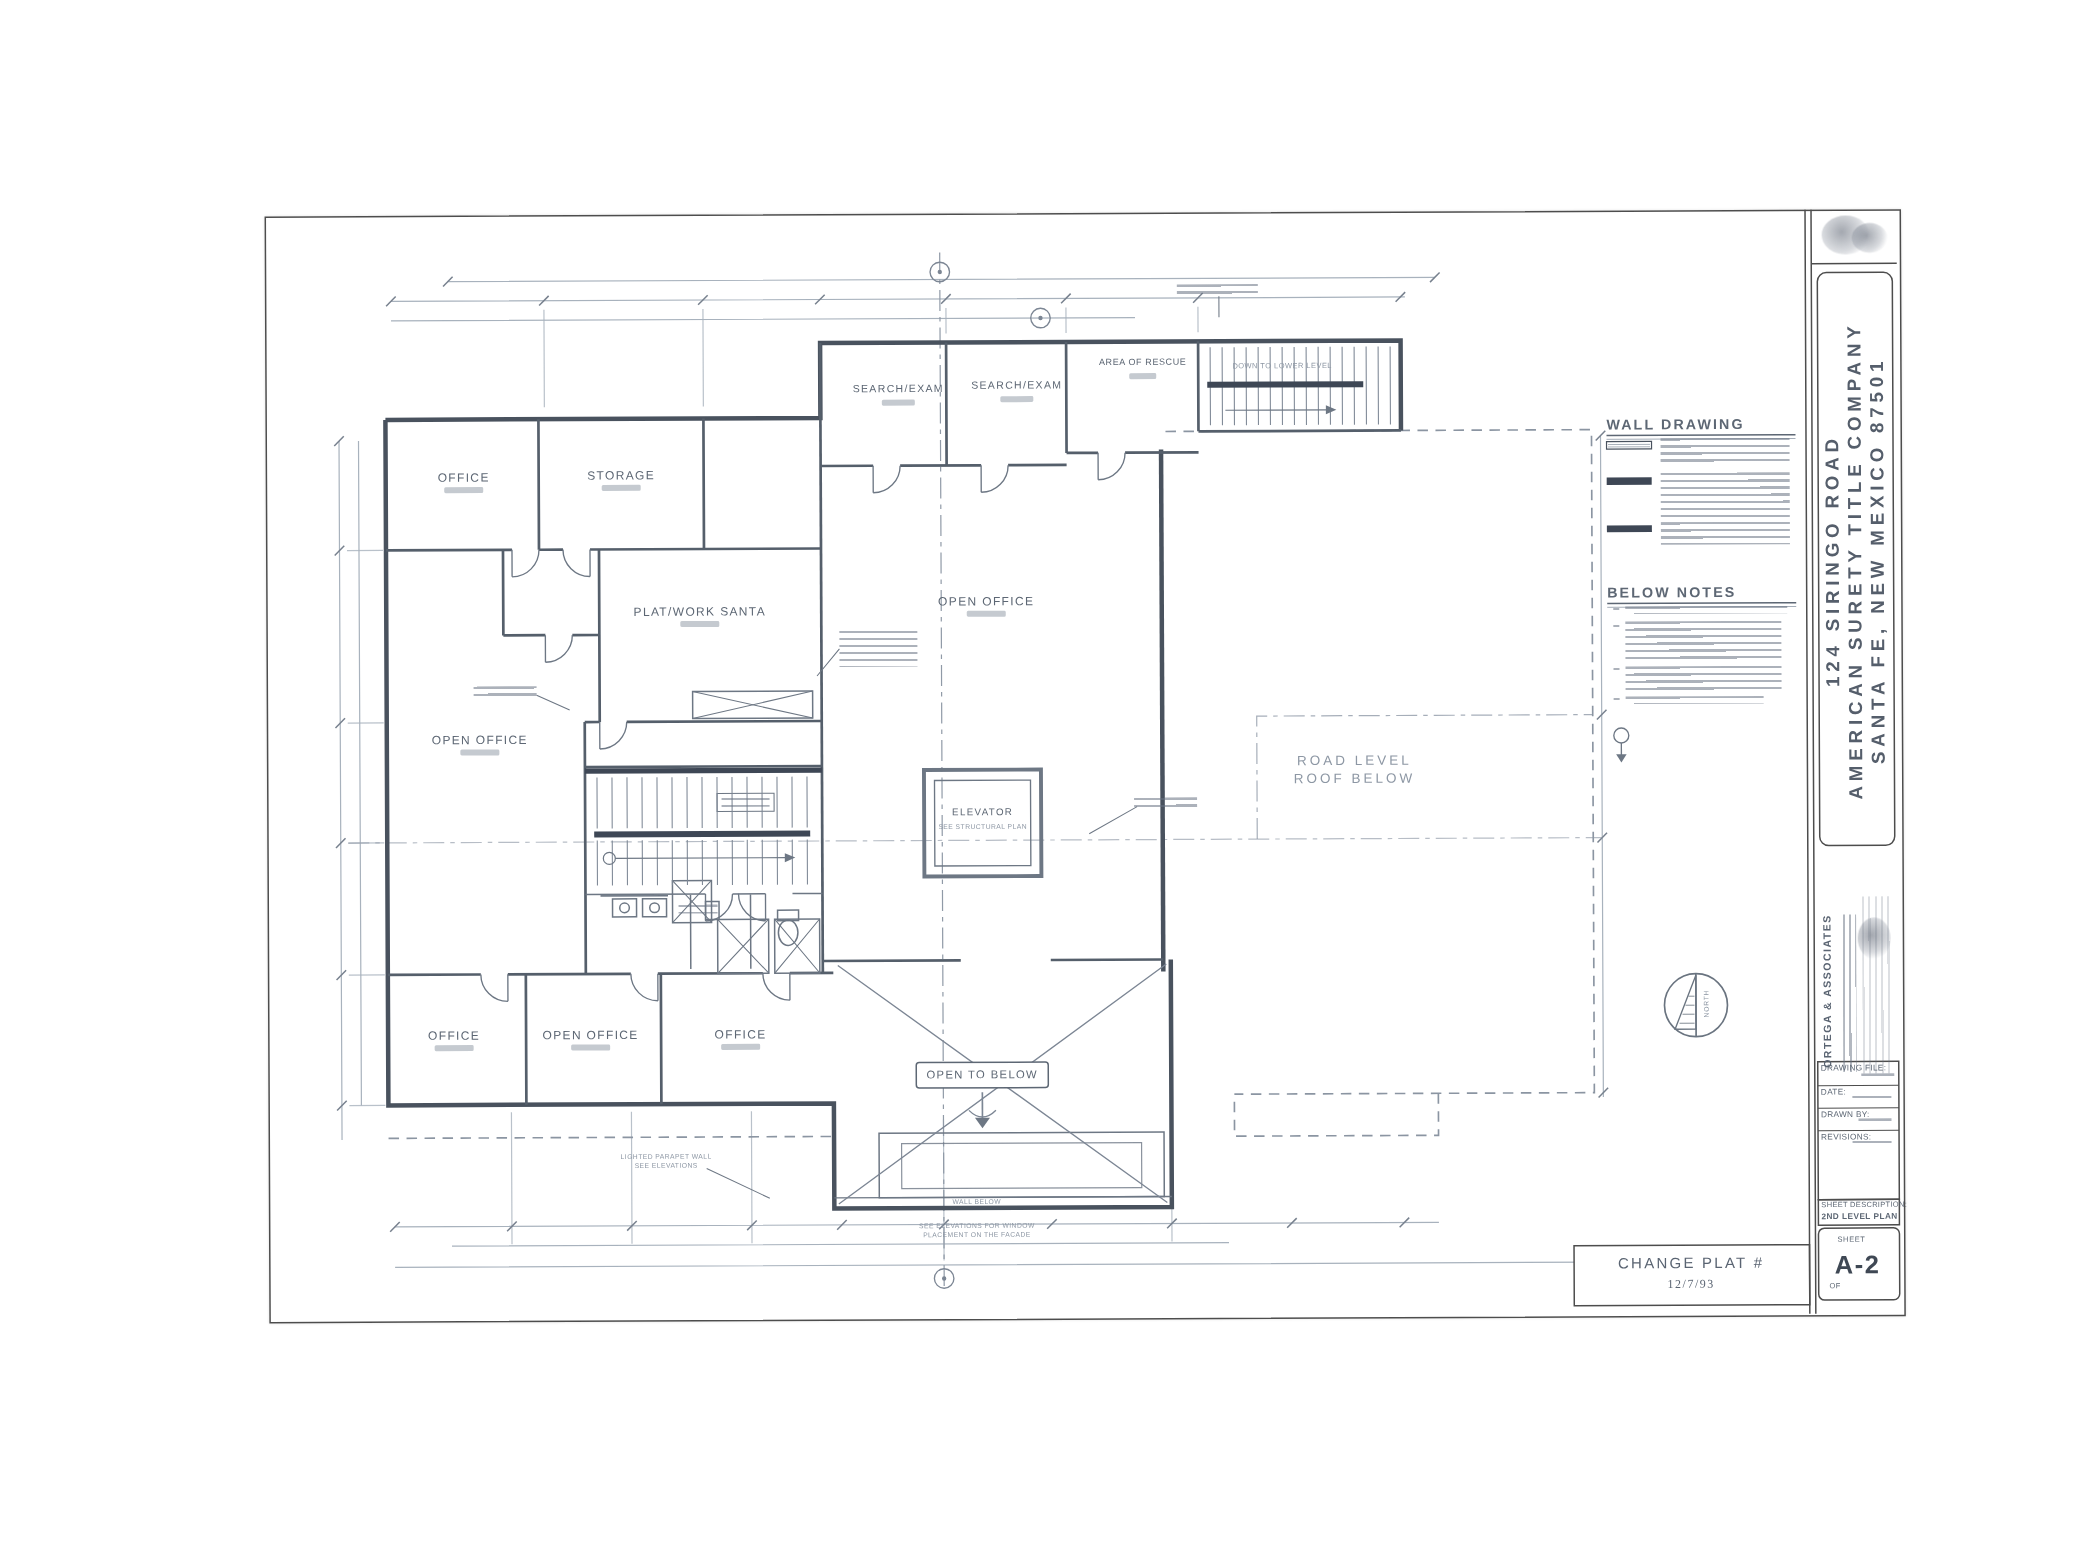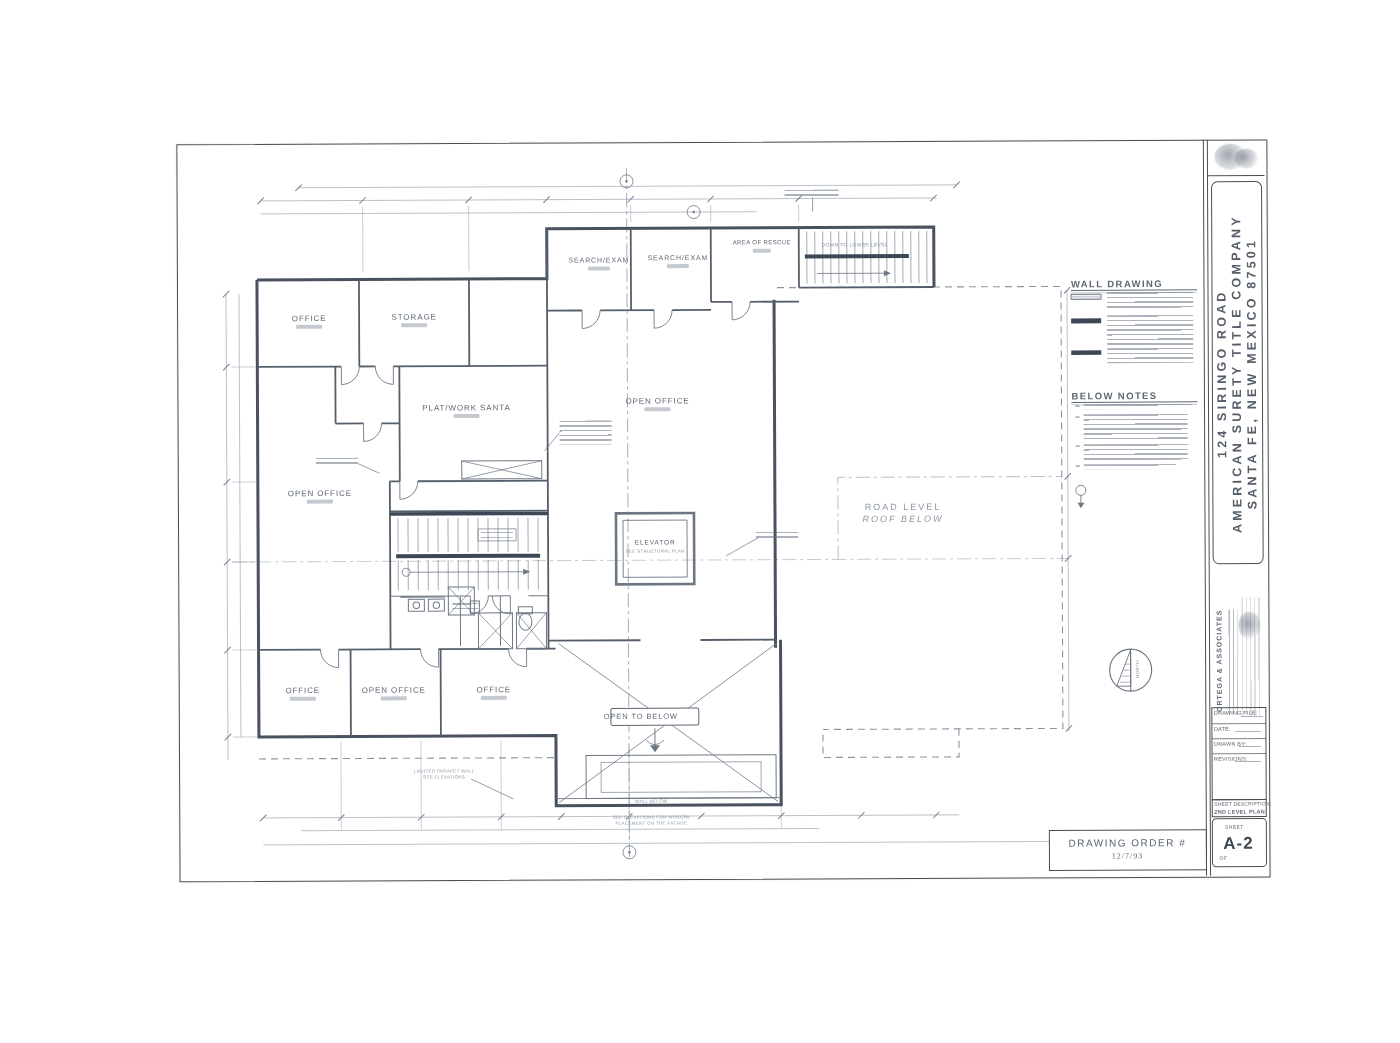--- a/index.html
+++ b/index.html
@@ -225,28 +225,28 @@
   <div class="lbl" style="left:679px;top:258px;font-size:7px;">SEARCH/EXAM</div>
   <div class="numbar" style="left:679px;top:264px;width:22px;"></div>
   <div class="lbl" style="left:763px;top:243px;font-size:6px;letter-spacing:.4px;">AREA OF RESCUE</div>
   <div class="numbar" style="left:763px;top:249px;width:18px;"></div>
   <div class="lbl faint" style="left:856px;top:246px;font-size:5px;letter-spacing:.3px;">DOWN TO LOWER LEVEL</div>
   <div class="lbl" style="left:658px;top:401px;font-size:8px;">OPEN OFFICE</div>
   <div class="numbar" style="left:658px;top:407px;width:26px;"></div>
   <div class="lbl" style="left:655px;top:542px;font-size:6.5px;">ELEVATOR</div>
   <div class="lbl faint" style="left:655px;top:551px;font-size:4.5px;letter-spacing:.3px;">SEE STRUCTURAL PLAN</div>
   <div class="lbl faint" style="left:903px;top:508px;font-size:9px;letter-spacing:2px;">ROAD LEVEL</div>
-  <div class="lbl faint" style="left:903px;top:520px;font-size:9px;letter-spacing:2px;font-style:italic;">ROOF BELOW</div>
+  <div class="lbl faint" style="left:903px;top:520px;font-size:9px;letter-spacing:2px;">ROOF BELOW</div>
   <div class="lbl" style="left:302px;top:689px;font-size:8px;">OFFICE</div>
   <div class="numbar" style="left:302px;top:695px;width:26px;"></div>
   <div class="lbl" style="left:393px;top:689px;font-size:8px;">OPEN OFFICE</div>
   <div class="numbar" style="left:393px;top:695px;width:26px;"></div>
   <div class="lbl" style="left:493px;top:689px;font-size:8px;">OFFICE</div>
   <div class="numbar" style="left:493px;top:695px;width:26px;"></div>
-  <div class="lbl" style="left:640px;top:716.5px;font-size:7.5px;">OPEN TO BELOW</div>
+  <div class="lbl" style="left:654px;top:716.5px;font-size:7.5px;">OPEN TO BELOW</div>
 
   <div class="lbl faint" style="left:650px;top:801px;font-size:4.5px;letter-spacing:.3px;">WALL BELOW</div>
   <div class="lbl faint" style="left:650px;top:817px;font-size:4.5px;letter-spacing:.3px;">SEE ELEVATIONS FOR WINDOW</div>
   <div class="lbl faint" style="left:650px;top:823px;font-size:4.5px;letter-spacing:.3px;">PLACEMENT ON THE FACADE</div>
   <div class="lbl faint" style="left:443px;top:770px;font-size:4.5px;letter-spacing:.3px;">LIGHTED PARAPET WALL</div>
   <div class="lbl faint" style="left:443px;top:776px;font-size:4.5px;letter-spacing:.3px;">SEE ELEVATIONS</div>
   <div class="lbl faint vrot" style="left:1137px;top:671px;font-size:4.5px;letter-spacing:.5px;">NORTH</div>
 
   <div class="secth" style="left:1072px;top:280px;">WALL DRAWING</div>
   <div class="tb" style="left:1108px;top:294px;width:86px;height:16px;"></div>
@@ -262,21 +262,21 @@
   <div class="tb" style="left:1076px;top:467px;width:4px;height:4px;"></div>
   <div class="tb" style="left:1084px;top:466px;width:92px;height:5px;"></div>
 
   <div class="tb" style="left:560px;top:420px;width:52px;height:24px;"></div>
   <div class="tb" style="left:316px;top:456px;width:42px;height:9px;"></div>
   <div class="tb" style="left:786px;top:190px;width:54px;height:9px;"></div>
   <div class="tb" style="left:756px;top:532px;width:42px;height:9px;"></div>
   <div class="tb" style="left:481px;top:531px;width:32px;height:6px;"></div>
   <div class="tb" style="left:452px;top:602px;width:26px;height:6px;"></div>
 
-  <div class="lbl" style="left:1126px;top:845px;font-size:10px;letter-spacing:1.5px;color:#5a6472;">DRAWING ORDER #</div>
+  <div class="lbl" style="left:1126px;top:845px;font-size:10px;letter-spacing:1.5px;color:#5a6472;">CHANGE PLAT #</div>
   <div class="lbl" style="left:1126px;top:858px;font-size:8px;letter-spacing:1px;color:#5a6472;font-family:Liberation Serif, serif;">12/7/93</div>
 
   <div class="smudge" style="left:1216px;top:146px;width:32px;height:26px;"></div>
   <div class="smudge" style="left:1236px;top:151px;width:24px;height:20px;"></div>
 
   <div class="lbl vrot ctr" style="left:1238px;top:376px;font-size:12.5px;font-weight:700;letter-spacing:3.2px;line-height:15px;color:#555e6b;">
     <div>124 SIRINGO ROAD</div>
     <div>AMERICAN SURETY TITLE COMPANY</div>
     <div>SANTA FE, NEW MEXICO  87501</div>
   </div>

